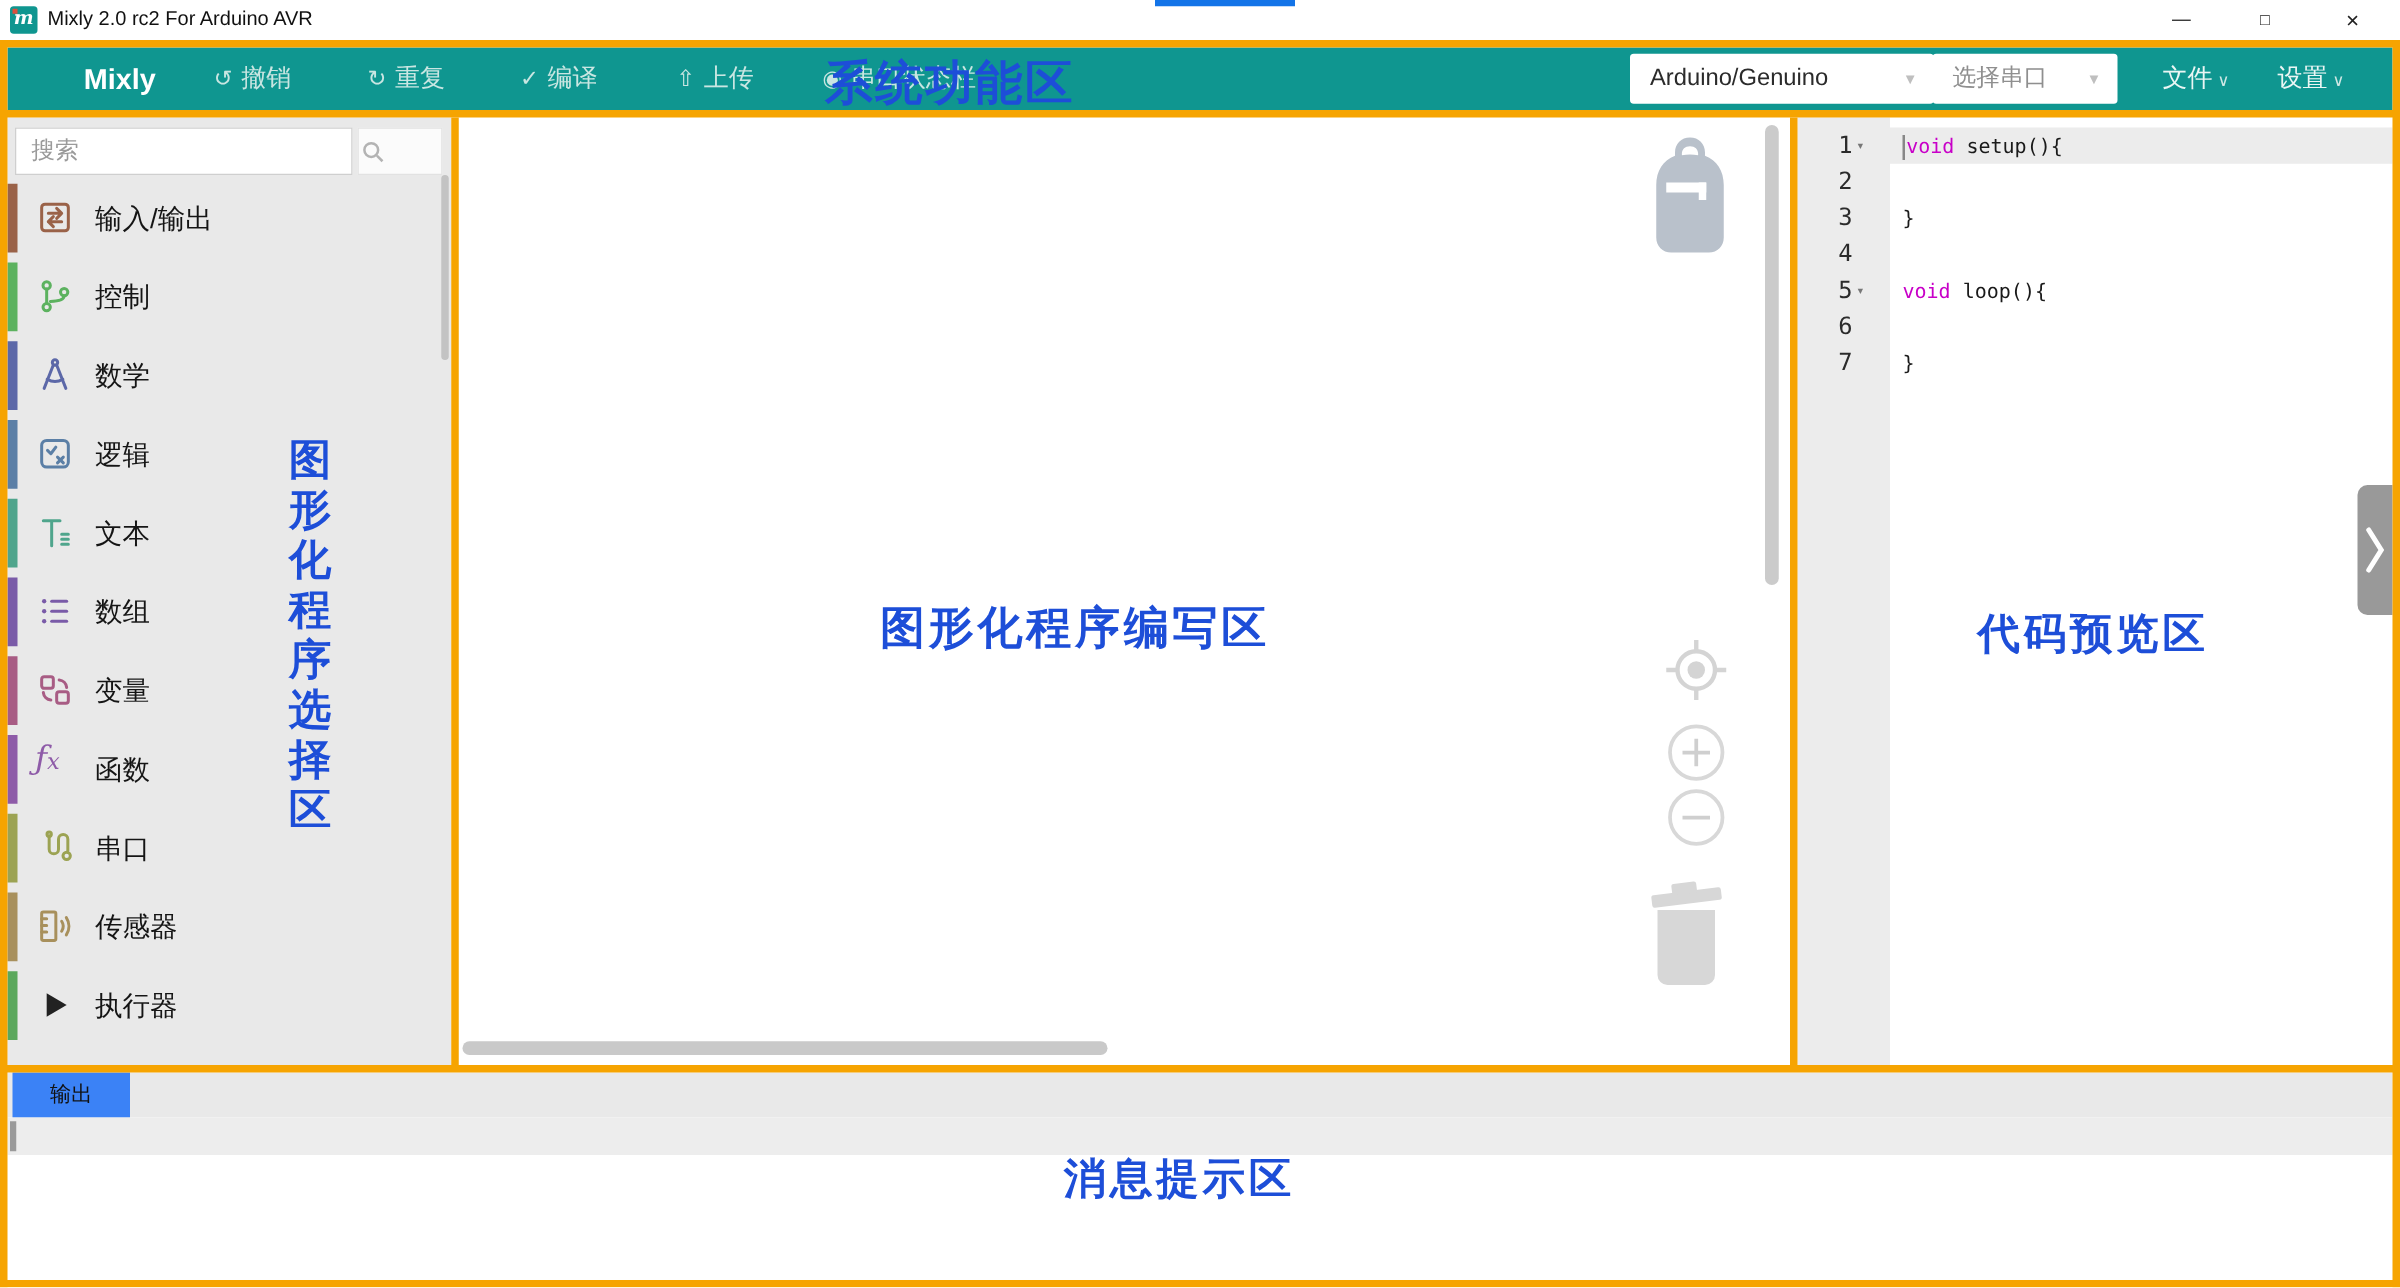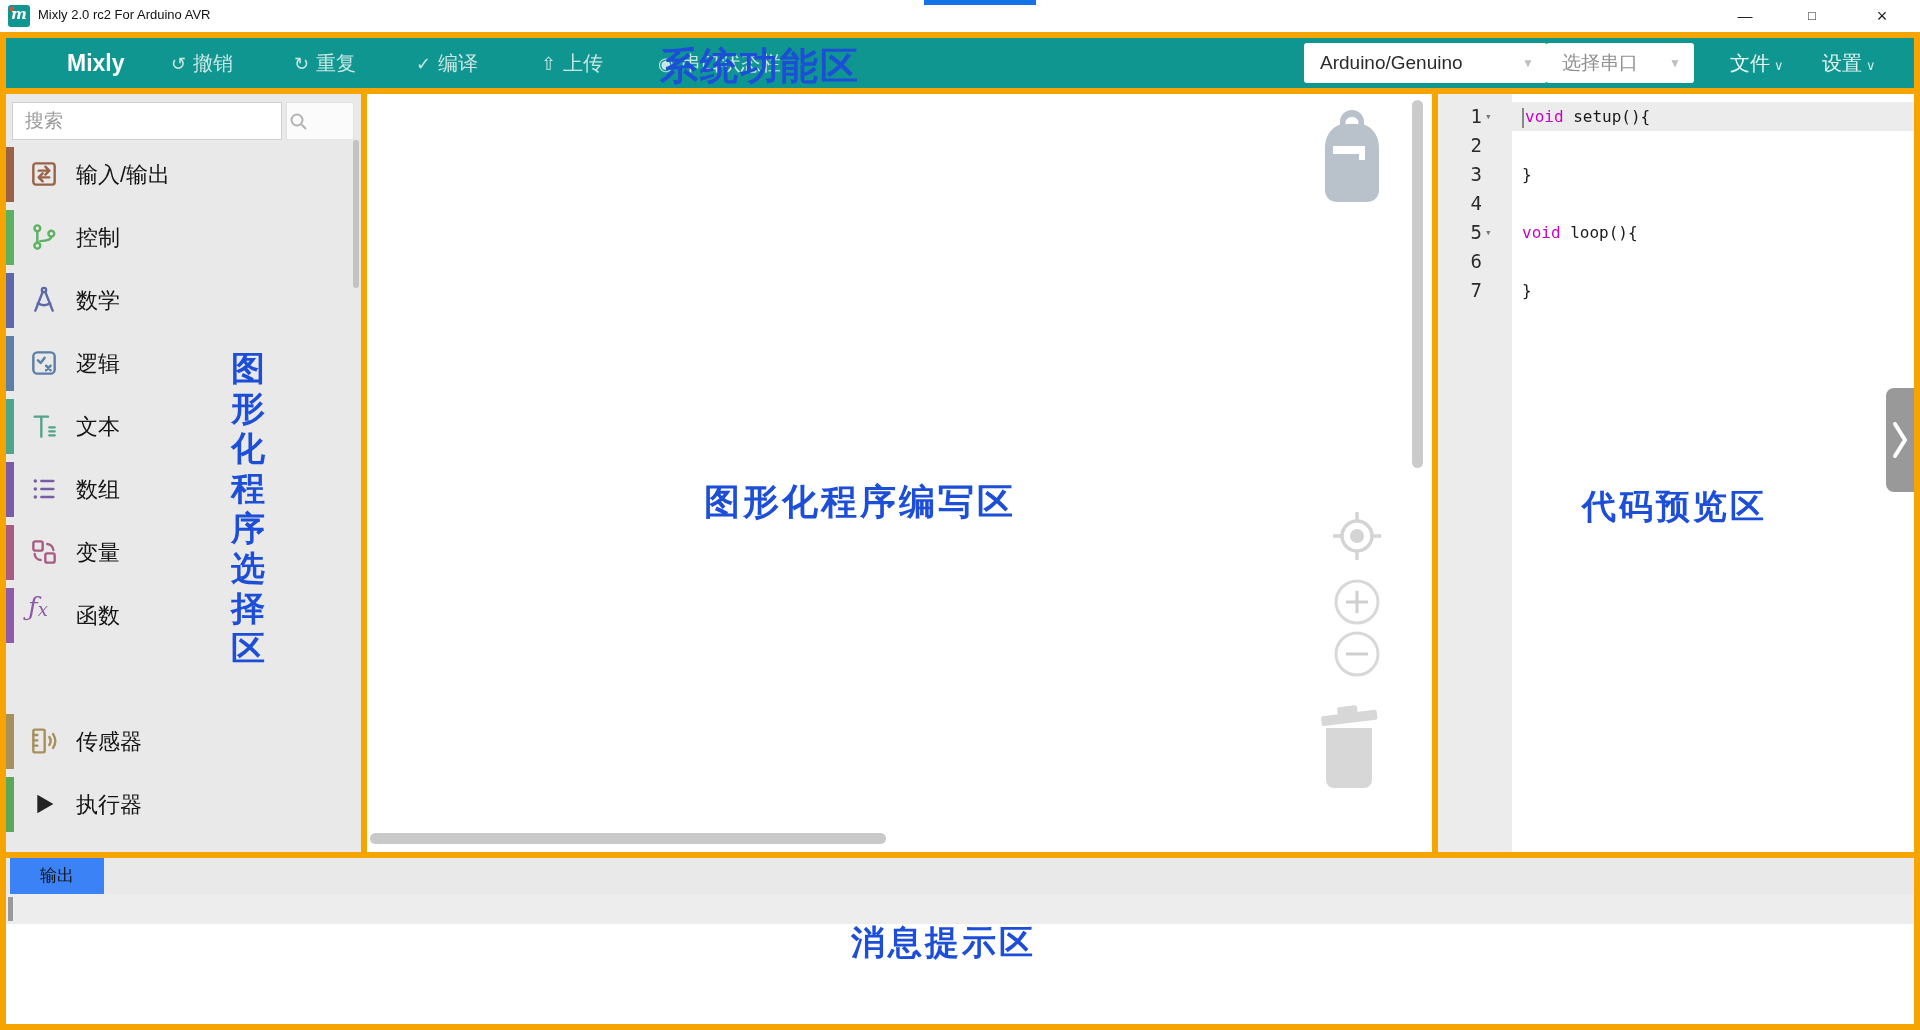--- a/index.html
+++ b/index.html
@@ -5,21 +5,21 @@
   html,body{margin:0;padding:0;background:#fff;}
   #app{position:relative;width:1920px;height:1030px;background:#fff;overflow:hidden;
        font-family:"Liberation Sans",sans-serif;}
 
   
   .titlebar{position:absolute;left:0;top:0;width:1920px;height:32px;background:#fff;}
   .app-icon{position:absolute;left:8px;top:5px;width:22px;height:22px;background:#0F9690;
             border-radius:3px;color:#fff;text-align:center;line-height:22px;
             font:italic bold 15px "DejaVu Serif",serif;}
   .app-icon::before{content:'';position:absolute;left:2px;top:2px;width:4px;height:4px;background:#d94f3d;}
-  .title-text{position:absolute;left:38px;top:7px;font-size:13px;color:#111;}
+  .title-text{position:absolute;left:38px;top:7px;font-size:16px;color:#111;}
   .top-blue{position:absolute;left:924px;top:0;width:112px;height:5px;background:#1374E8;}
   .win-btn{position:absolute;top:0;width:46px;height:32px;text-align:center;line-height:32px;
            font-size:15px;color:#222;cursor:default;}
   .wb-min{left:1722px;} .wb-max{left:1789px;font-size:13px;} .wb-close{left:1859px;font-size:18px;}
 
   
   .ol{position:absolute;background:#F6A401;z-index:30;}
   .ol-top{left:0;top:32px;width:1920px;height:6px;}
   .ol-toolbar{left:0;top:88px;width:1920px;height:6px;}
   .ol-left{left:0;top:32px;width:6px;height:998px;}
@@ -250,20 +250,31 @@
         </svg>
         </span>
       <span class="clabel">变量</span>
     </div>
     <div class="cat" style="top:490px;--c:#8E5BA8">
       <span class="bar"></span>
       <span class="cicon" style="top:8px;">
         <span class="fx">ƒ<i>x</i></span></span>
       <span class="clabel">函数</span>
     </div>
+    <div class="cat" style="top:553px;--c:#9CA353">
+      <span class="bar"></span>
+      <span class="cicon">
+        <svg width="32" height="32" viewBox="0 0 24 24" fill="none" stroke="currentColor" stroke-width="1.8" stroke-linecap="round">
+          <path d="M8.5 5v8a2.8 2.8 0 0 0 5.6 0V7a2.8 2.8 0 0 1 5.6 0v7"></path>
+          <circle cx="8.5" cy="4" r="1.3"></circle>
+            <circle cx="19" cy="17" r="2.2"></circle>
+        </svg>
+        </span>
+      <span class="clabel">串口</span>
+    </div>
     <div class="cat" style="top:616px;--c:#A8905C">
       <span class="bar"></span>
       <span class="cicon">
         <svg width="32" height="32" viewBox="0 0 24 24" fill="none" stroke="currentColor" stroke-width="1.8" stroke-linecap="round">
           <rect x="4" y="3.5" width="8.5" height="17" rx="1"></rect>
           <path d="M4 7.5h3M4 11.5h3M4 15.5h3"></path>
           <path d="M16 9a5.5 5.5 0 0 1 0 6M18.8 6.8a9.5 9.5 0 0 1 0 10.4"></path>
         </svg>
         </span>
       <span class="clabel">传感器</span>

